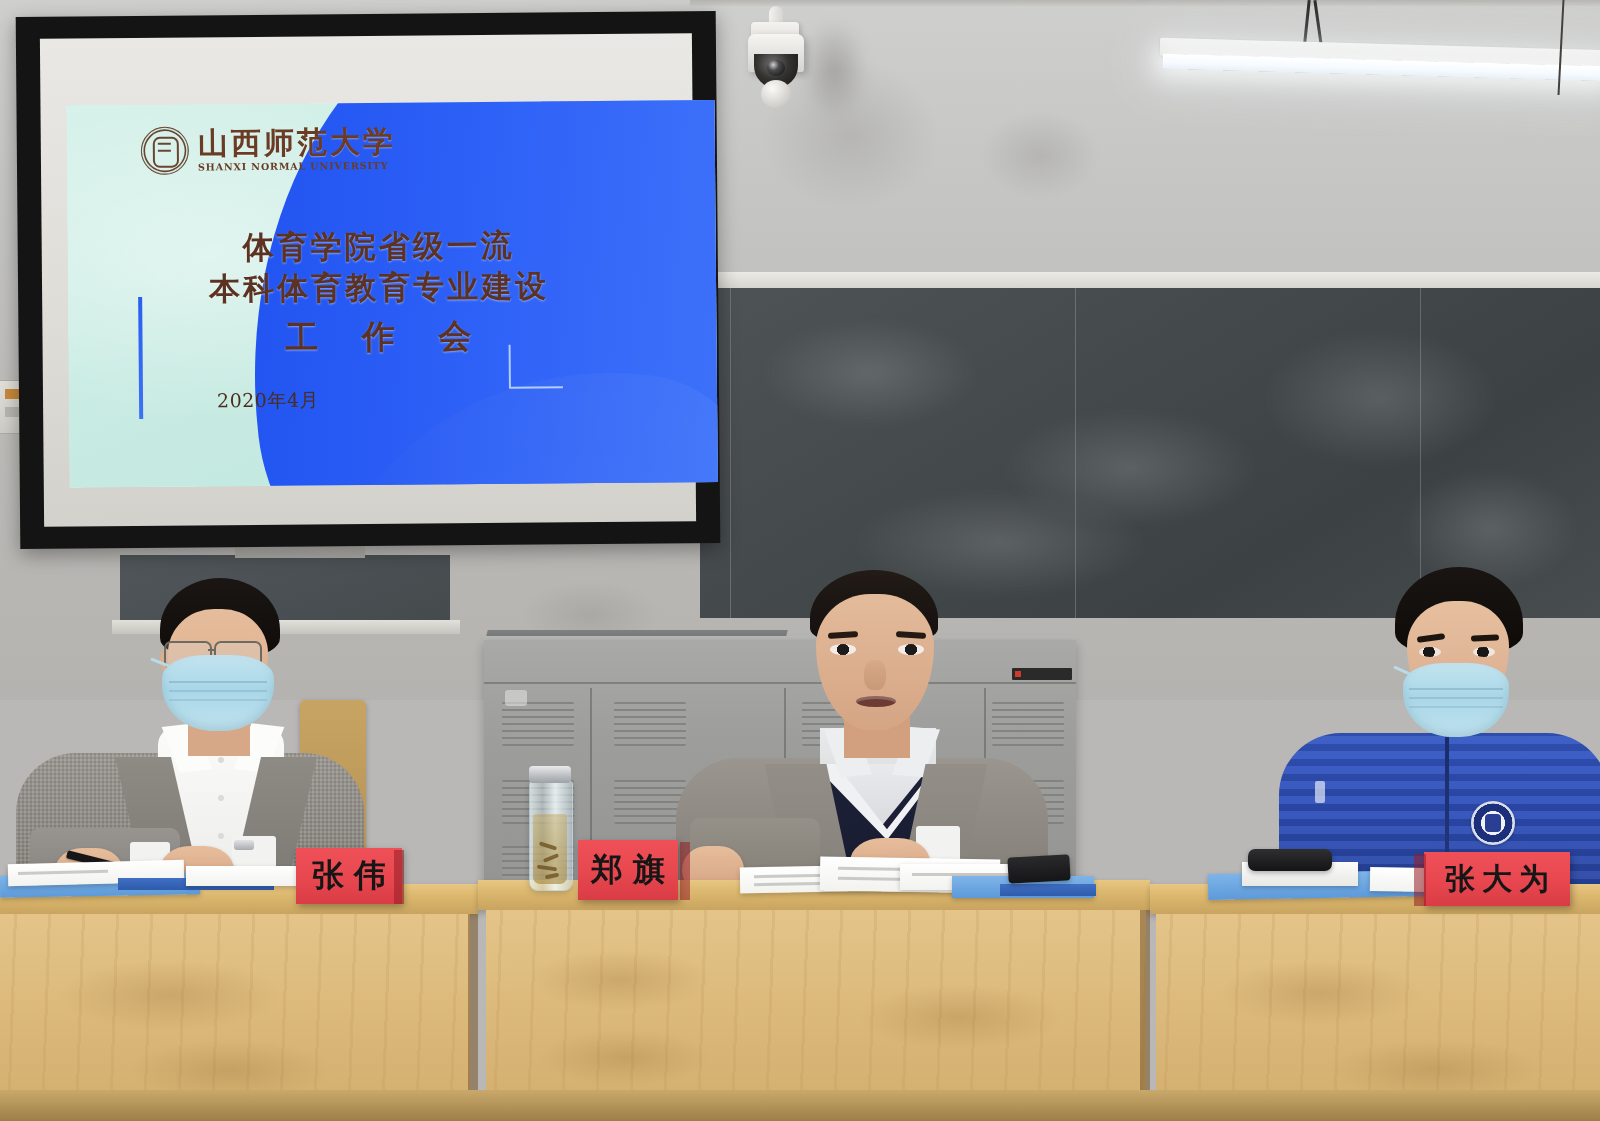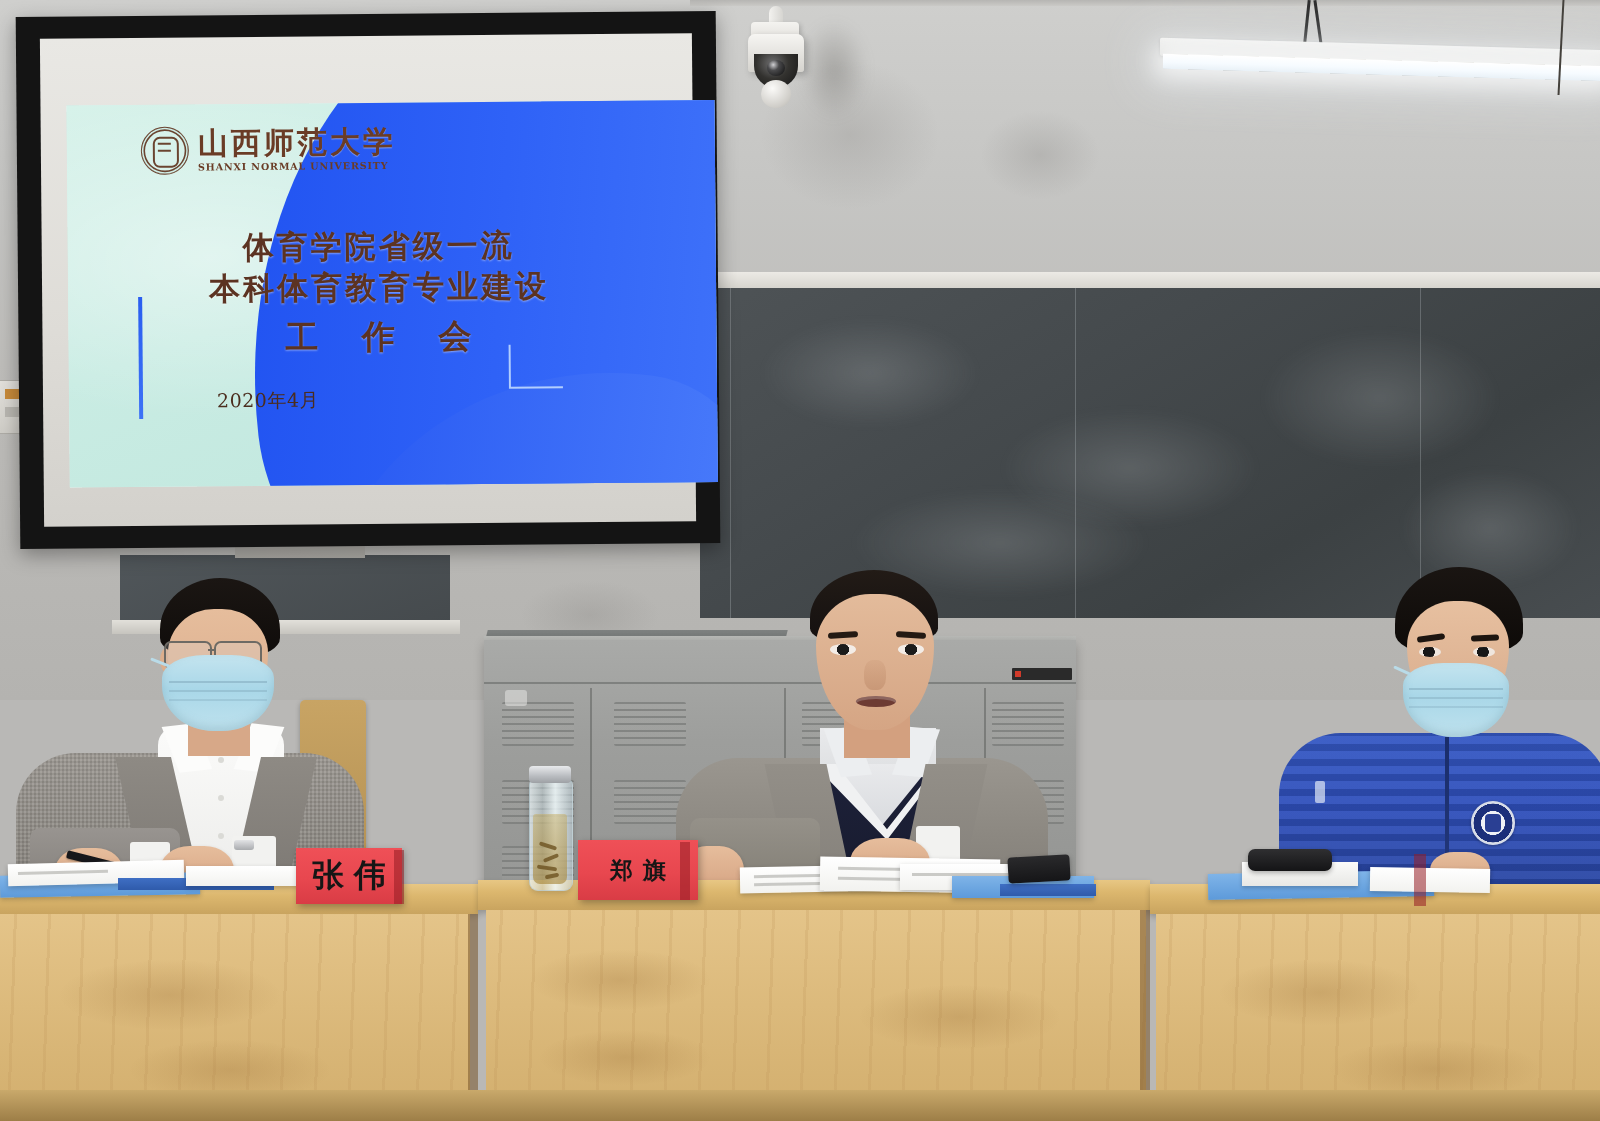--- a/index.html
+++ b/index.html
@@ -764,25 +764,28 @@
   <div class="folder-blue" style="left:1208px;top:872px;width:226px;height:26px;transform:rotate(-1deg);"></div>
   <div class="notebook-white" style="left:1242px;top:862px;width:116px;height:24px;"></div>
   <div class="black-pouch" style="left:1248px;top:849px;width:84px;height:22px;"></div>
   <div class="papers" style="left:1370px;top:868px;width:120px;height:24px;transform:rotate(1deg);"></div>
 
   <div class="placard" style="left:296px;top:848px;width:106px;height:56px;font-size:32px;">
     <span>张伟</span>
   </div>
   <div class="placard-fold" style="left:394px;top:850px;width:10px;height:54px;"></div>
 
-  <div class="placard" style="left:578px;top:840px;width:120px;height:60px;font-size:23px;align-items:center;">
+  <div class="placard" style="left:578px;top:840px;width:100px;height:60px;font-size:32px;align-items:center;">
     <span>郑旗</span>
   </div>
   <div class="placard-fold" style="left:680px;top:842px;width:10px;height:58px;"></div>
 
+  <div class="placard" style="left:1424px;top:852px;width:146px;height:54px;font-size:30px;letter-spacing:7px;text-indent:7px;">
+    <span>张大为</span>
+  </div>
   <div class="placard-fold" style="left:1414px;top:854px;width:12px;height:52px;"></div>
 
   <div class="screen-mount"></div>
   <div class="screen-frame">
     <div class="screen-surface">
       <div class="slide">
         <div class="slide-bg"></div>
         <div class="slide-curve2"></div>
         <div class="slide-curve"></div>
         <div class="slide-curve3"></div>

